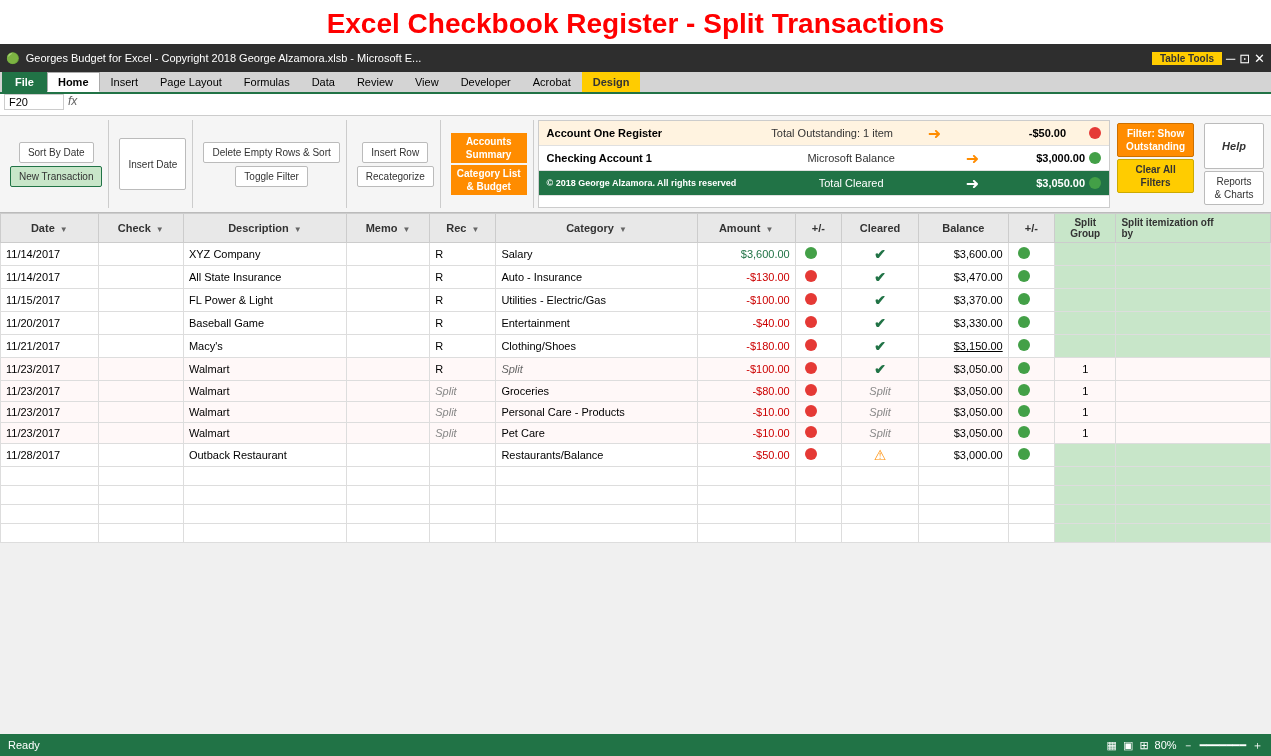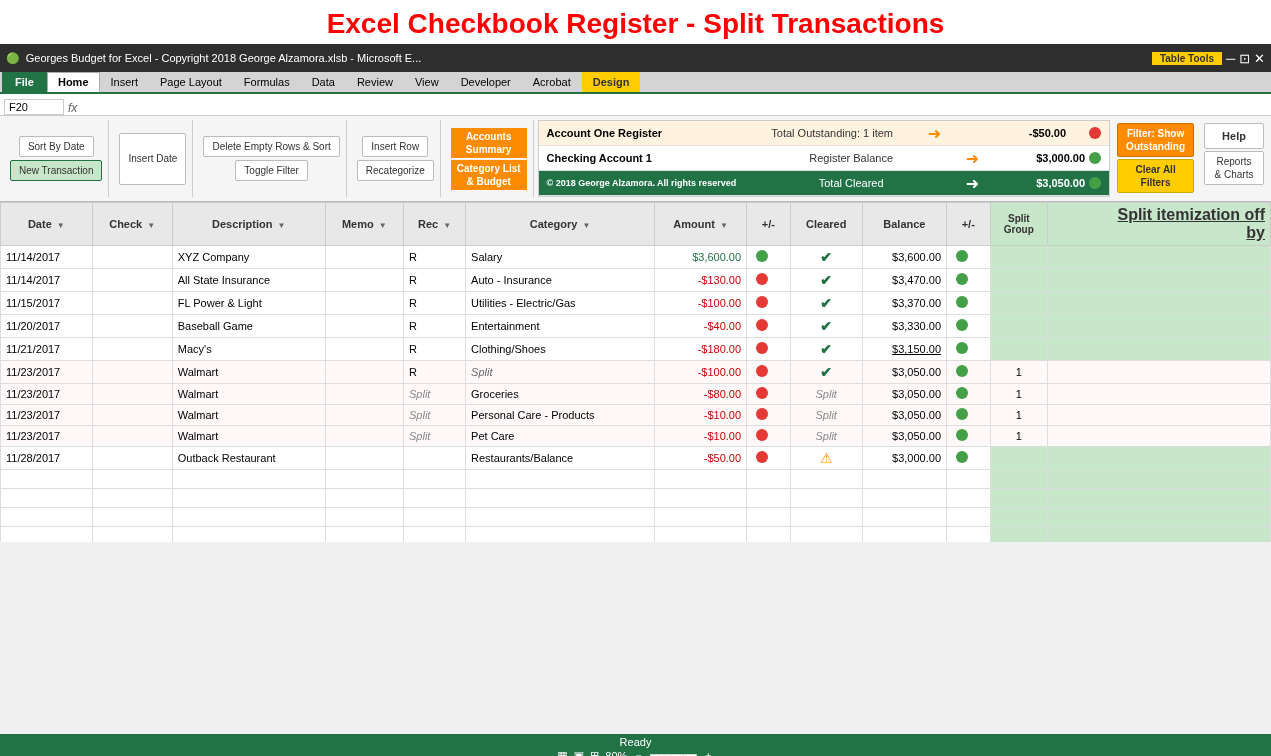--- a/index.html
+++ b/index.html
@@ -46,21 +46,21 @@
       height: 20px;
       display: flex; align-items: center;
     }
     .ribbon-tab.active { background: white; border-color: #aaa #aaa white; font-weight: bold; }
     .ribbon-tab.file { background: #217346; color: white; font-weight: bold; padding: 3px 12px; }
     .ribbon-tab.design-tab { background: #ffcc00; color: #333; font-weight: bold; }
 
     
     .formula-bar {
       display: flex;
-      align-items: flex-end;
+      align-items: flex-start;
       background: white;
       border-bottom: 1px solid #ccc;
       height: 22px;
       padding: 0 4px;
       gap: 4px;
     }
     .cell-ref { 
       border: 1px solid #ccc; 
       width: 60px; 
       padding: 1px 4px; 
@@ -153,41 +153,41 @@
       color: white;
       display: flex;
       align-items: center;
       justify-content: space-between;
       padding: 2px 8px;
       height: 22px;
       font-size: 11px;
       position: fixed;
       bottom: 0;
       width: 1271px;
-      flex-direction: column;
     }
     .status-right { display: flex; align-items: center; gap: 6px; }
 
     .table-container {
       overflow-y: auto;
       max-height: 340px;
     }
 
     .col-split-group { background: #c8e6c9 !important; text-align: center; font-size: 10px; }
-    .col-split-off { background: #c8e6c9 !important; text-align: right; font-size: 16px; text-decoration: underline; }
+    .col-split-off { background: #c8e6c9 !important; text-align: left; font-size: 10px; }
 
     .help-btn {
       background: white;
       border: 1px solid #bbb;
       border-radius: 2px;
-      padding: 6px 12px;
+      padding: 16px 12px;
       font-size: 11px;
       cursor: pointer;
       color: #333;
       font-weight: bold;
+      font-style: italic;
     }
 
     .acct-summary-btn {
       background: #ff8c00;
       color: white;
       border: none;
       font-size: 10px;
       font-weight: bold;
       padding: 2px 6px;
       cursor: pointer;
@@ -288,21 +288,21 @@
   <div style="flex:1; display:flex; flex-direction:column; border: 1px solid #ccc; background:white;">
     <div class="account-row" style="background:#fff3e0;gap:19px;">
       <span class="account-name">Account One Register</span>
       <span class="account-label">Total Outstanding: 1 item</span>
       <span class="arrow-icon">➜</span>
       <span class="account-value">-$50.00</span>
       <span class="dot dot-red"></span>
     </div>
     <div class="account-row">
       <span class="account-name">Checking Account 1</span>
-      <span class="account-label">Register Balance</span>
+      <span class="account-label">Microsoft Balance</span>
       <span class="arrow-icon">➜</span>
       <span class="account-value">$3,000.00</span>
       <span class="dot dot-green"></span>
     </div>
     <div class="account-row" style="background:#217346;">
       <span class="account-name" style="color:white; font-size:9px;">© 2018 George Alzamora. All rights reserved</span>
       <span class="account-label" style="color:white;">Total Cleared</span>
       <span class="arrow-icon" style="color:white;">➜</span>
       <span class="account-value" style="color:white;">$3,050.00</span>
       <span class="dot dot-green"></span>

